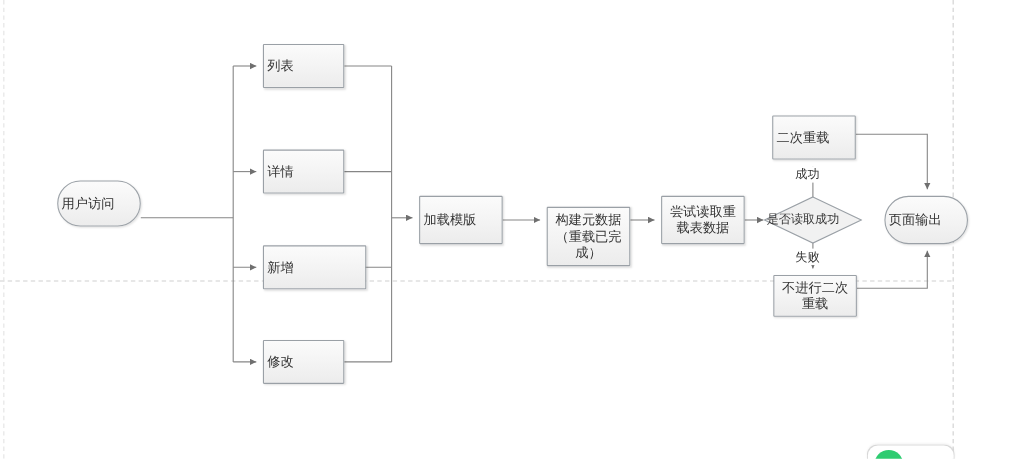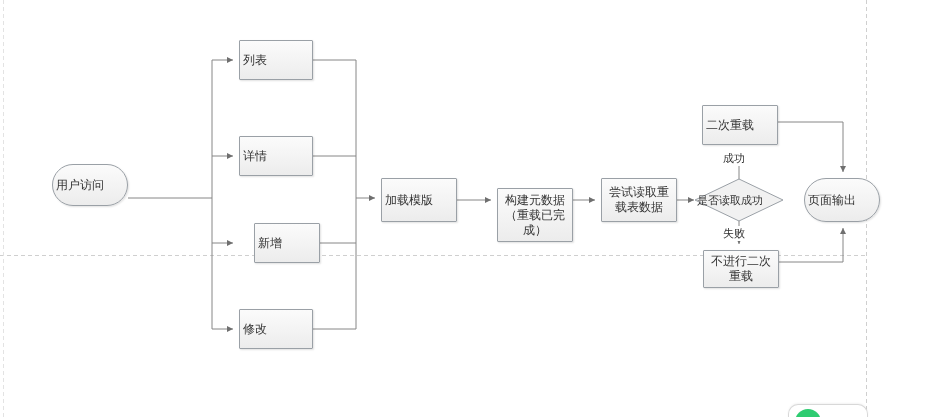--- a/index.html
+++ b/index.html
@@ -115,21 +115,21 @@
   </div>
 
   <div class="node rect" style="left:239px;top:40px;width:74px;height:40px;">
     <span>列表</span>
   </div>
 
   <div class="node rect" style="left:239px;top:136px;width:74px;height:40px;">
     <span>详情</span>
   </div>
 
-  <div class="node rect" style="left:239px;top:223px;width:66px;height:40px;margin-left:15px;">
+  <div class="node rect" style="left:239px;top:223px;width:94px;height:40px;">
     <span>新增</span>
   </div>
 
   <div class="node rect" style="left:239px;top:309px;width:74px;height:40px;">
     <span>修改</span>
   </div>
 
   <div class="node rect" style="left:381px;top:178px;width:76px;height:44px;">
     <span>加载模版</span>
   </div>

